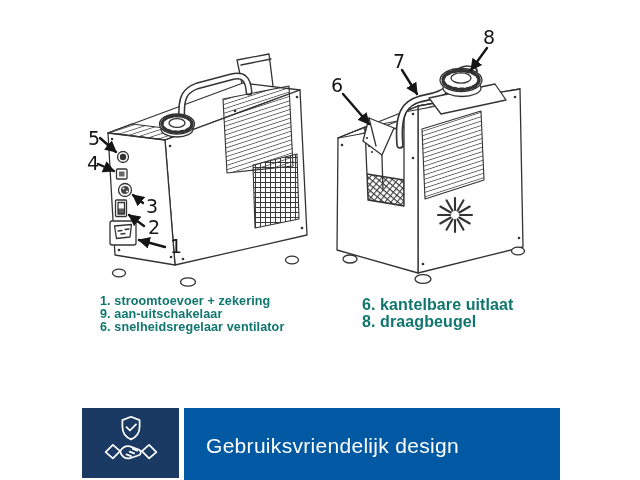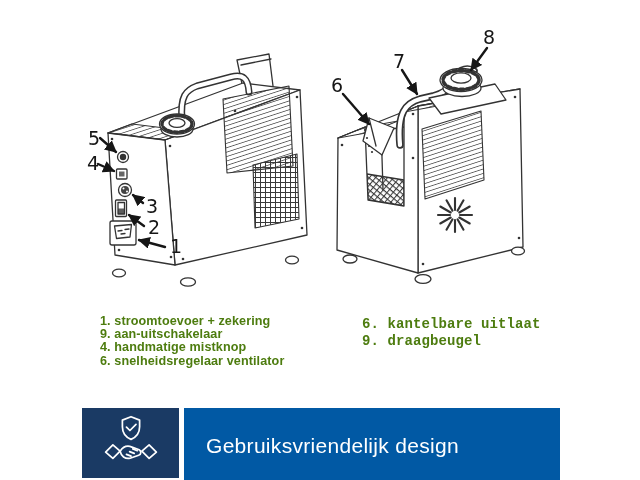--- a/index.html
+++ b/index.html
@@ -1,22 +1,22 @@
 <!DOCTYPE html>
 <html><head>
 <meta charset="utf-8">
 <style>
   html,body{margin:0;padding:0;background:#fff;}
   .stage{position:relative;width:640px;height:480px;background:#ffffff;overflow:hidden;
          font-family:"Liberation Sans",sans-serif;}
   .machine{position:absolute;}
   svg text.callout-num{font-family:"DejaVu Sans",sans-serif;font-size:19px;fill:#161616;}
-  .legend{position:absolute;color:#4d7c0f;font-weight:bold;margin-top:20px;}
+  .legend{position:absolute;color:#0f766e;font-weight:bold;}
   .legend-left{left:100px;top:295px;font-size:12.6px;line-height:13.2px;letter-spacing:0.1px;}
-  .legend-right{left:362px;top:296px;font-size:14px;line-height:17px;letter-spacing:0.1px;font-family:Liberation Mono, monospace;}
+  .legend-right{left:362px;top:296px;font-size:16px;line-height:17px;letter-spacing:0.1px;}
   .banner{position:absolute;left:82px;top:408px;width:478px;height:76px;display:flex;}
   .banner-icon-box{width:97px;height:70px;background:#1A3A64;flex:0 0 auto;
                    display:flex;align-items:center;justify-content:center;}
   .banner-gap{width:5px;height:70px;background:#ffffff;flex:0 0 auto;}
   .banner-text-box{flex:1 1 auto;background:#0159A4;display:flex;align-items:center;}
   .banner-label{color:#ffffff;font-size:21px;font-weight:400;padding-left:22px;letter-spacing:0.3px;}
 </style>
 </head>
 <body>
 
@@ -203,27 +203,26 @@
     </g>
 
     <text class="callout-num" x="6" y="84">6</text>
     <text class="callout-num" x="68" y="60">7</text>
     <text class="callout-num" x="158" y="36">8</text>
   </svg>
 
   <div class="legend legend-left">
     <div>1. stroomtoevoer + zekering</div>
     <div>9. aan-uitschakelaar</div>
-    <div>4. handmatige mistknop</div>
     <div>6. snelheidsregelaar ventilator</div>
   </div>
 
   <div class="legend legend-right">
     <div>6. kantelbare uitlaat</div>
-    <div>9. draagbeugel</div>
+    <div>8. draagbeugel</div>
   </div>
 
   <div class="banner">
     <div class="banner-icon-box">
       <svg width="58" height="58" viewBox="0 0 64 64">
         <g fill="none" stroke="#fff" stroke-width="1.9" stroke-linejoin="round" stroke-linecap="round">
           <g>
             <path d="M32,3 L41.5,6.8 V14 C41.5,22 36.5,26 32,28 C27.5,26 22.5,22 22.5,14 V6.8 Z"></path>
             <path d="M27,14.5 L30.8,18.2 L37.5,11.5"></path>
           </g>

